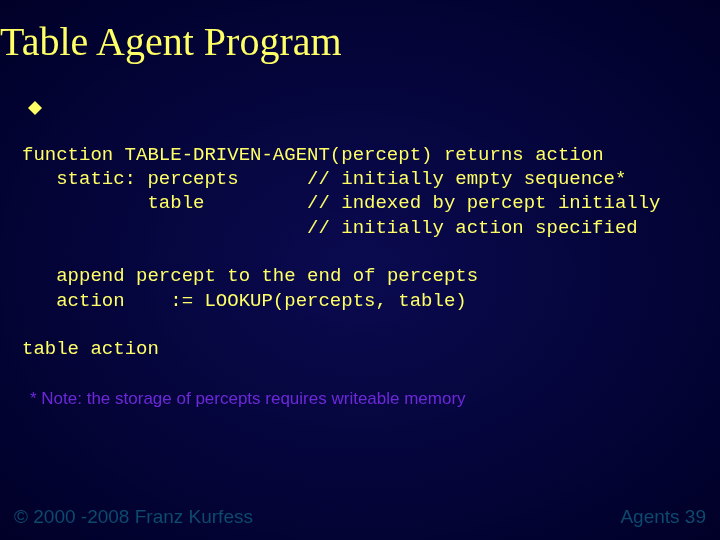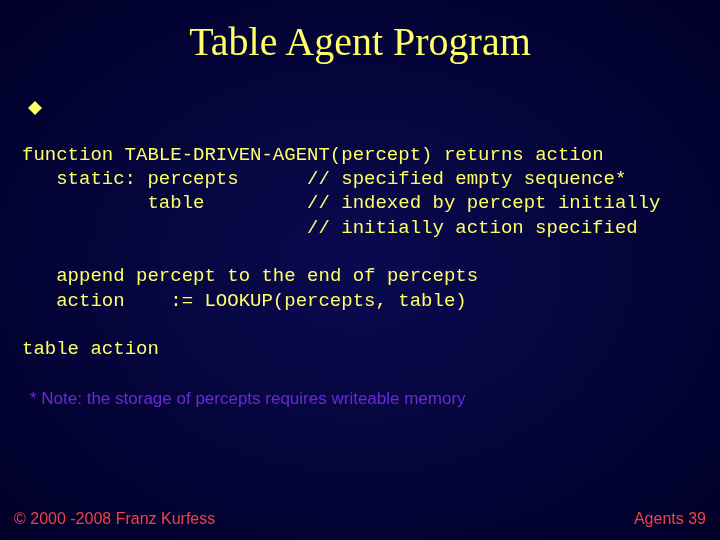--- a/index.html
+++ b/index.html
@@ -7,21 +7,21 @@
     width: 720px;
     height: 540px;
     background: linear-gradient(to bottom, #00004d 0%, #000030 50%, #00004d 100%);
     background: radial-gradient(ellipse at center, #0a0a50 0%, #000028 100%);
     font-family: Arial, Helvetica, sans-serif;
     color: #ffff66;
     overflow: hidden;
     position: relative;
   }
   .title {
-    text-align: center;
+    text-align: left;
     font-family: "Times New Roman", Times, serif;
     font-size: 40px;
     font-weight: normal;
     margin-top: 18px;
     margin-bottom: 26px;
     color: #ffff66;
   }
   .bullet-line {
     margin-left: 28px;
     font-size: 24px;
@@ -47,42 +47,42 @@
     margin-left: 30px;
     margin-top: 28px;
     font-size: 17px;
     color: #6d28d9;
   }
   .footer {
     position: absolute;
     bottom: 12px;
     left: 14px;
     right: 14px;
-    font-size: 16px;
-    color: #ef4444;
+    font-size: 19px;
+    color: #0c4a6e;
   }
   .footer .pagenum {
     float: right;
   }
 </style>
 </head>
 <body>
 
 <h1 class="title">Table Agent Program</h1>
 
 <div class="bullet-line">
   <span class="bullet-marker">
     <svg width="14" height="14" viewBox="0 0 14 14">
         <polygon points="7,0 14,7 7,14 0,7" fill="#ffff66"></polygon>
       </svg>
   </span>
 </div>
 
 <div class="code"><span class="kw">function</span><span> TABLE-DRIVEN-AGENT(</span><span class="var">percept</span><span>) </span><span class="kw">returns</span><span> </span><span class="var">action</span>
-<span class="kw">   static:</span><span> </span><span class="var">percepts</span><span>      // specified empty sequence*</span>
+<span class="kw">   static:</span><span> </span><span class="var">percepts</span><span>      // initially empty sequence*</span>
 <span>           </span><span class="var">table</span><span>         // indexed by percept initially</span>
 <span>                         // initially action specified</span>
 
 <span>   append </span><span class="var">percept</span><span> to the end of </span><span class="var">percepts</span>
 <span class="var">   action</span><span>    := LOOKUP(</span><span class="var">percepts, table</span><span>)</span>
 
 <span class="kw">table</span><span> </span><span class="var">action</span></div>
 
 <div class="note">* Note: the storage of percepts requires writeable memory</div>
 

